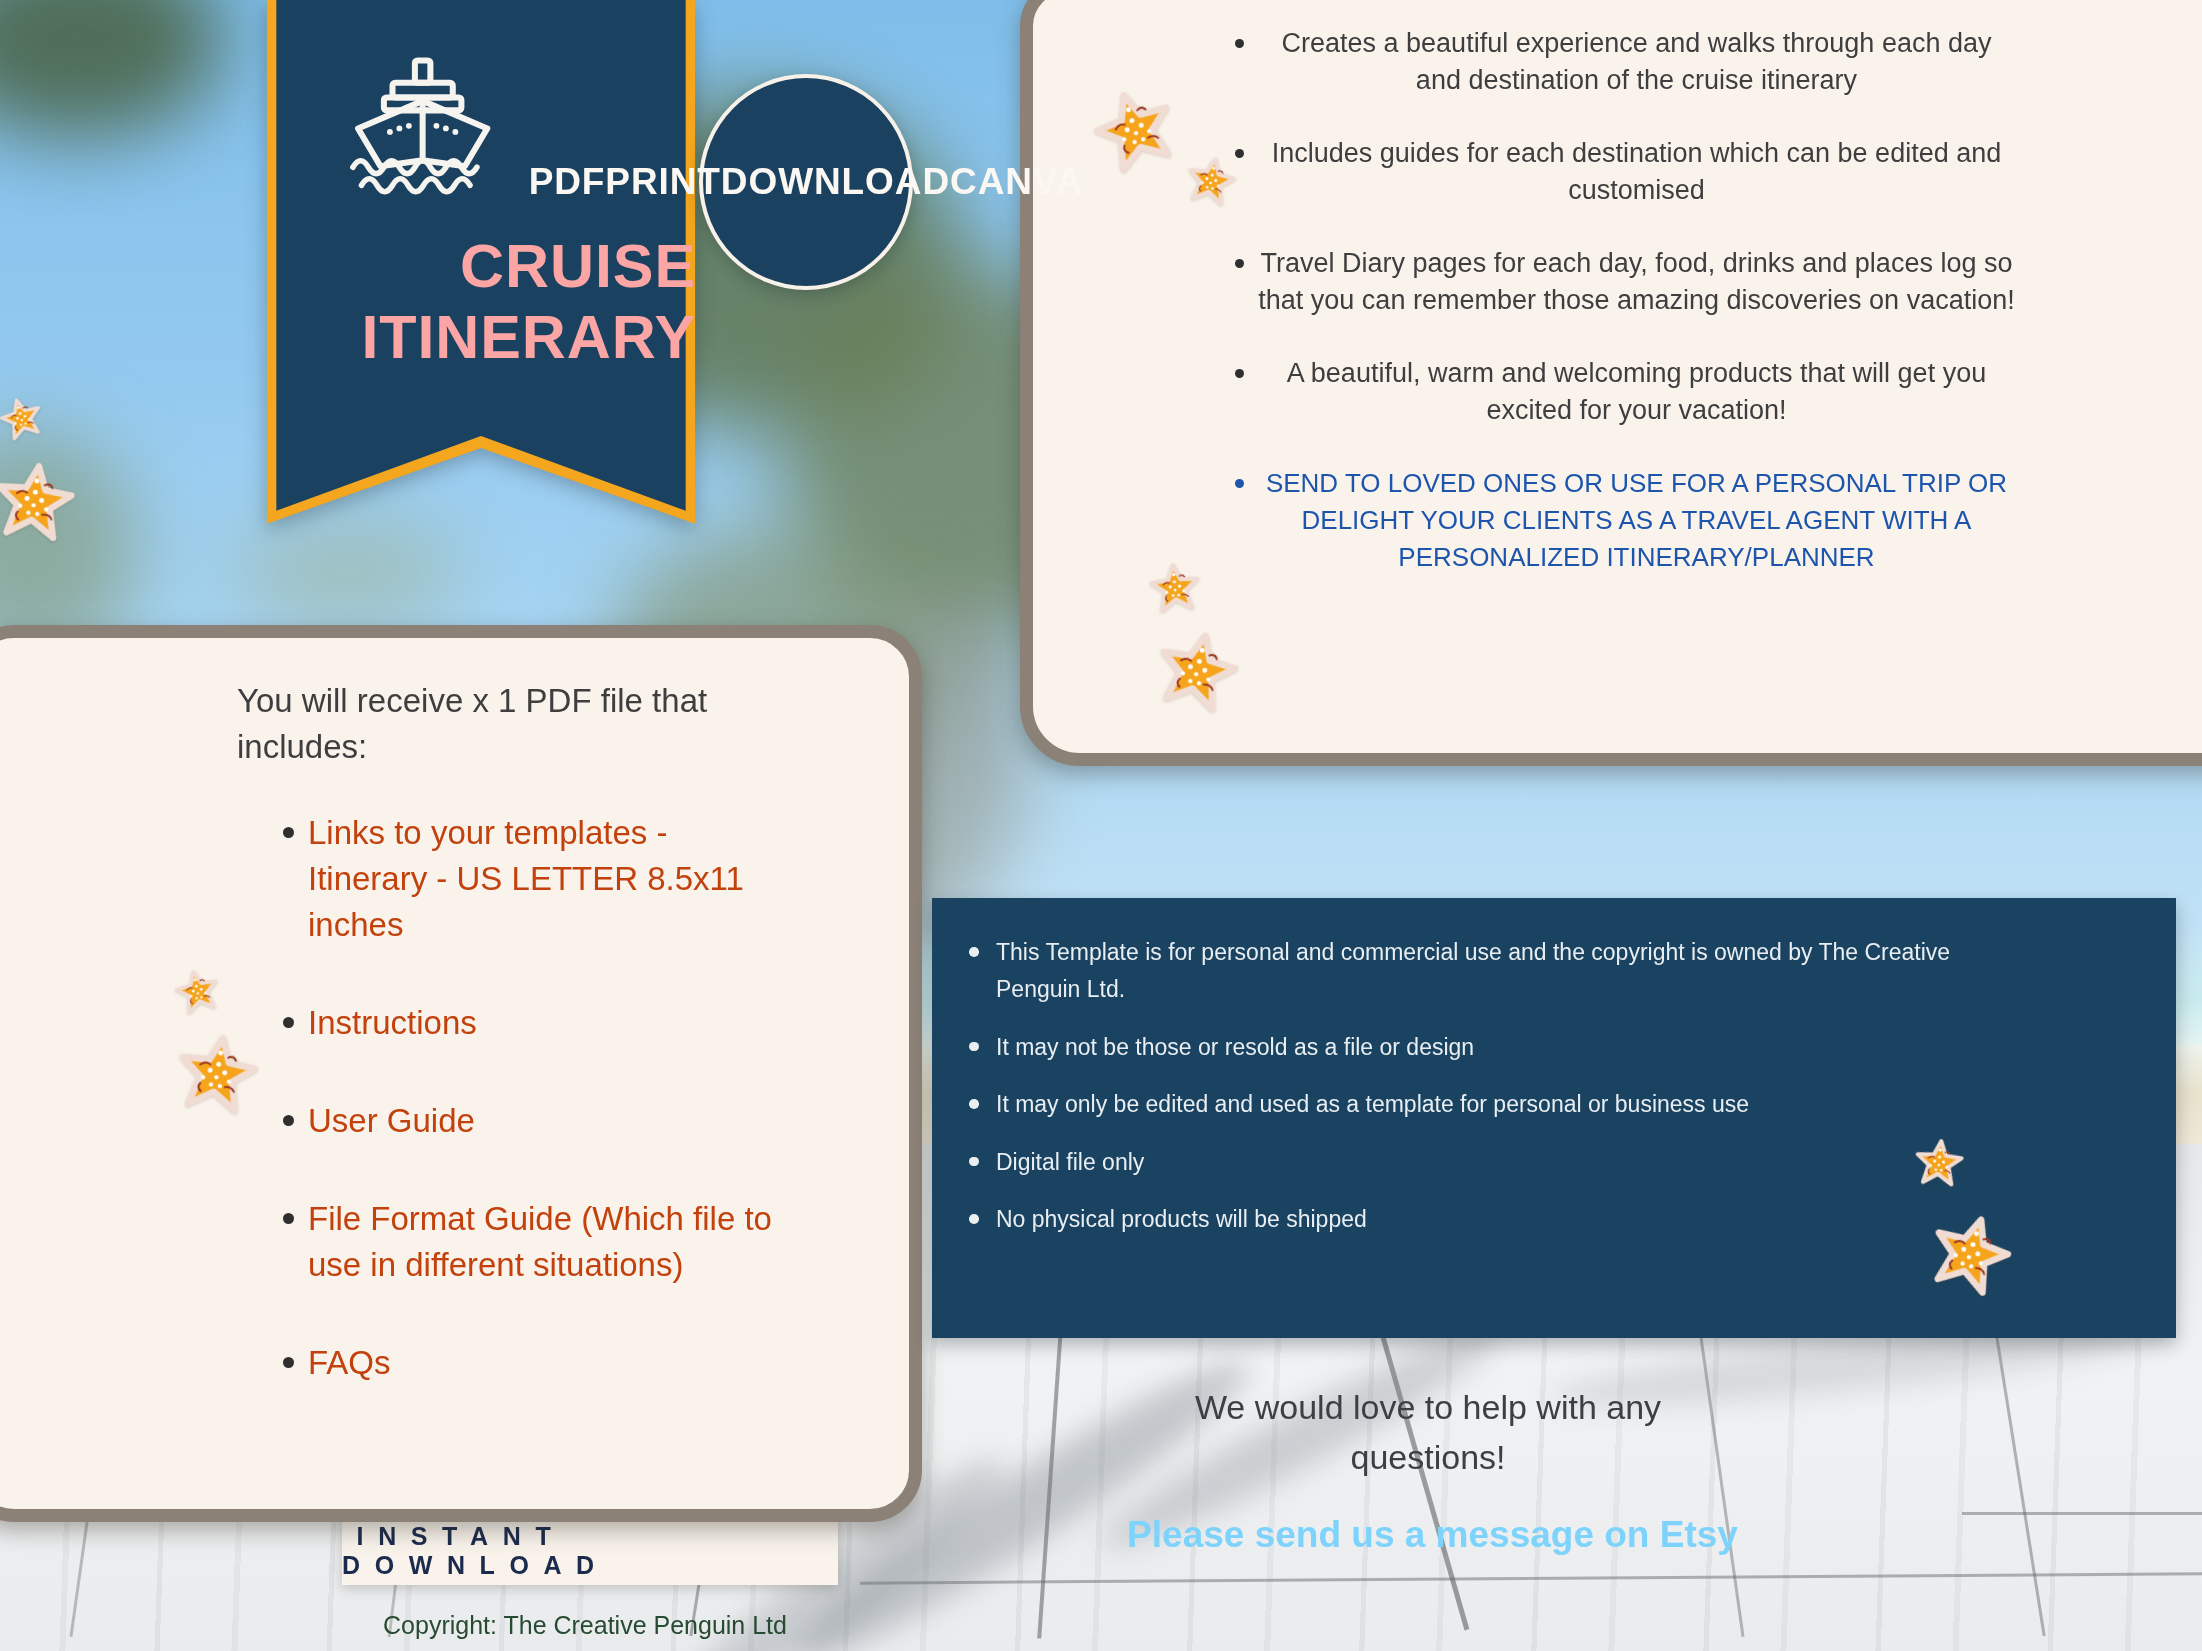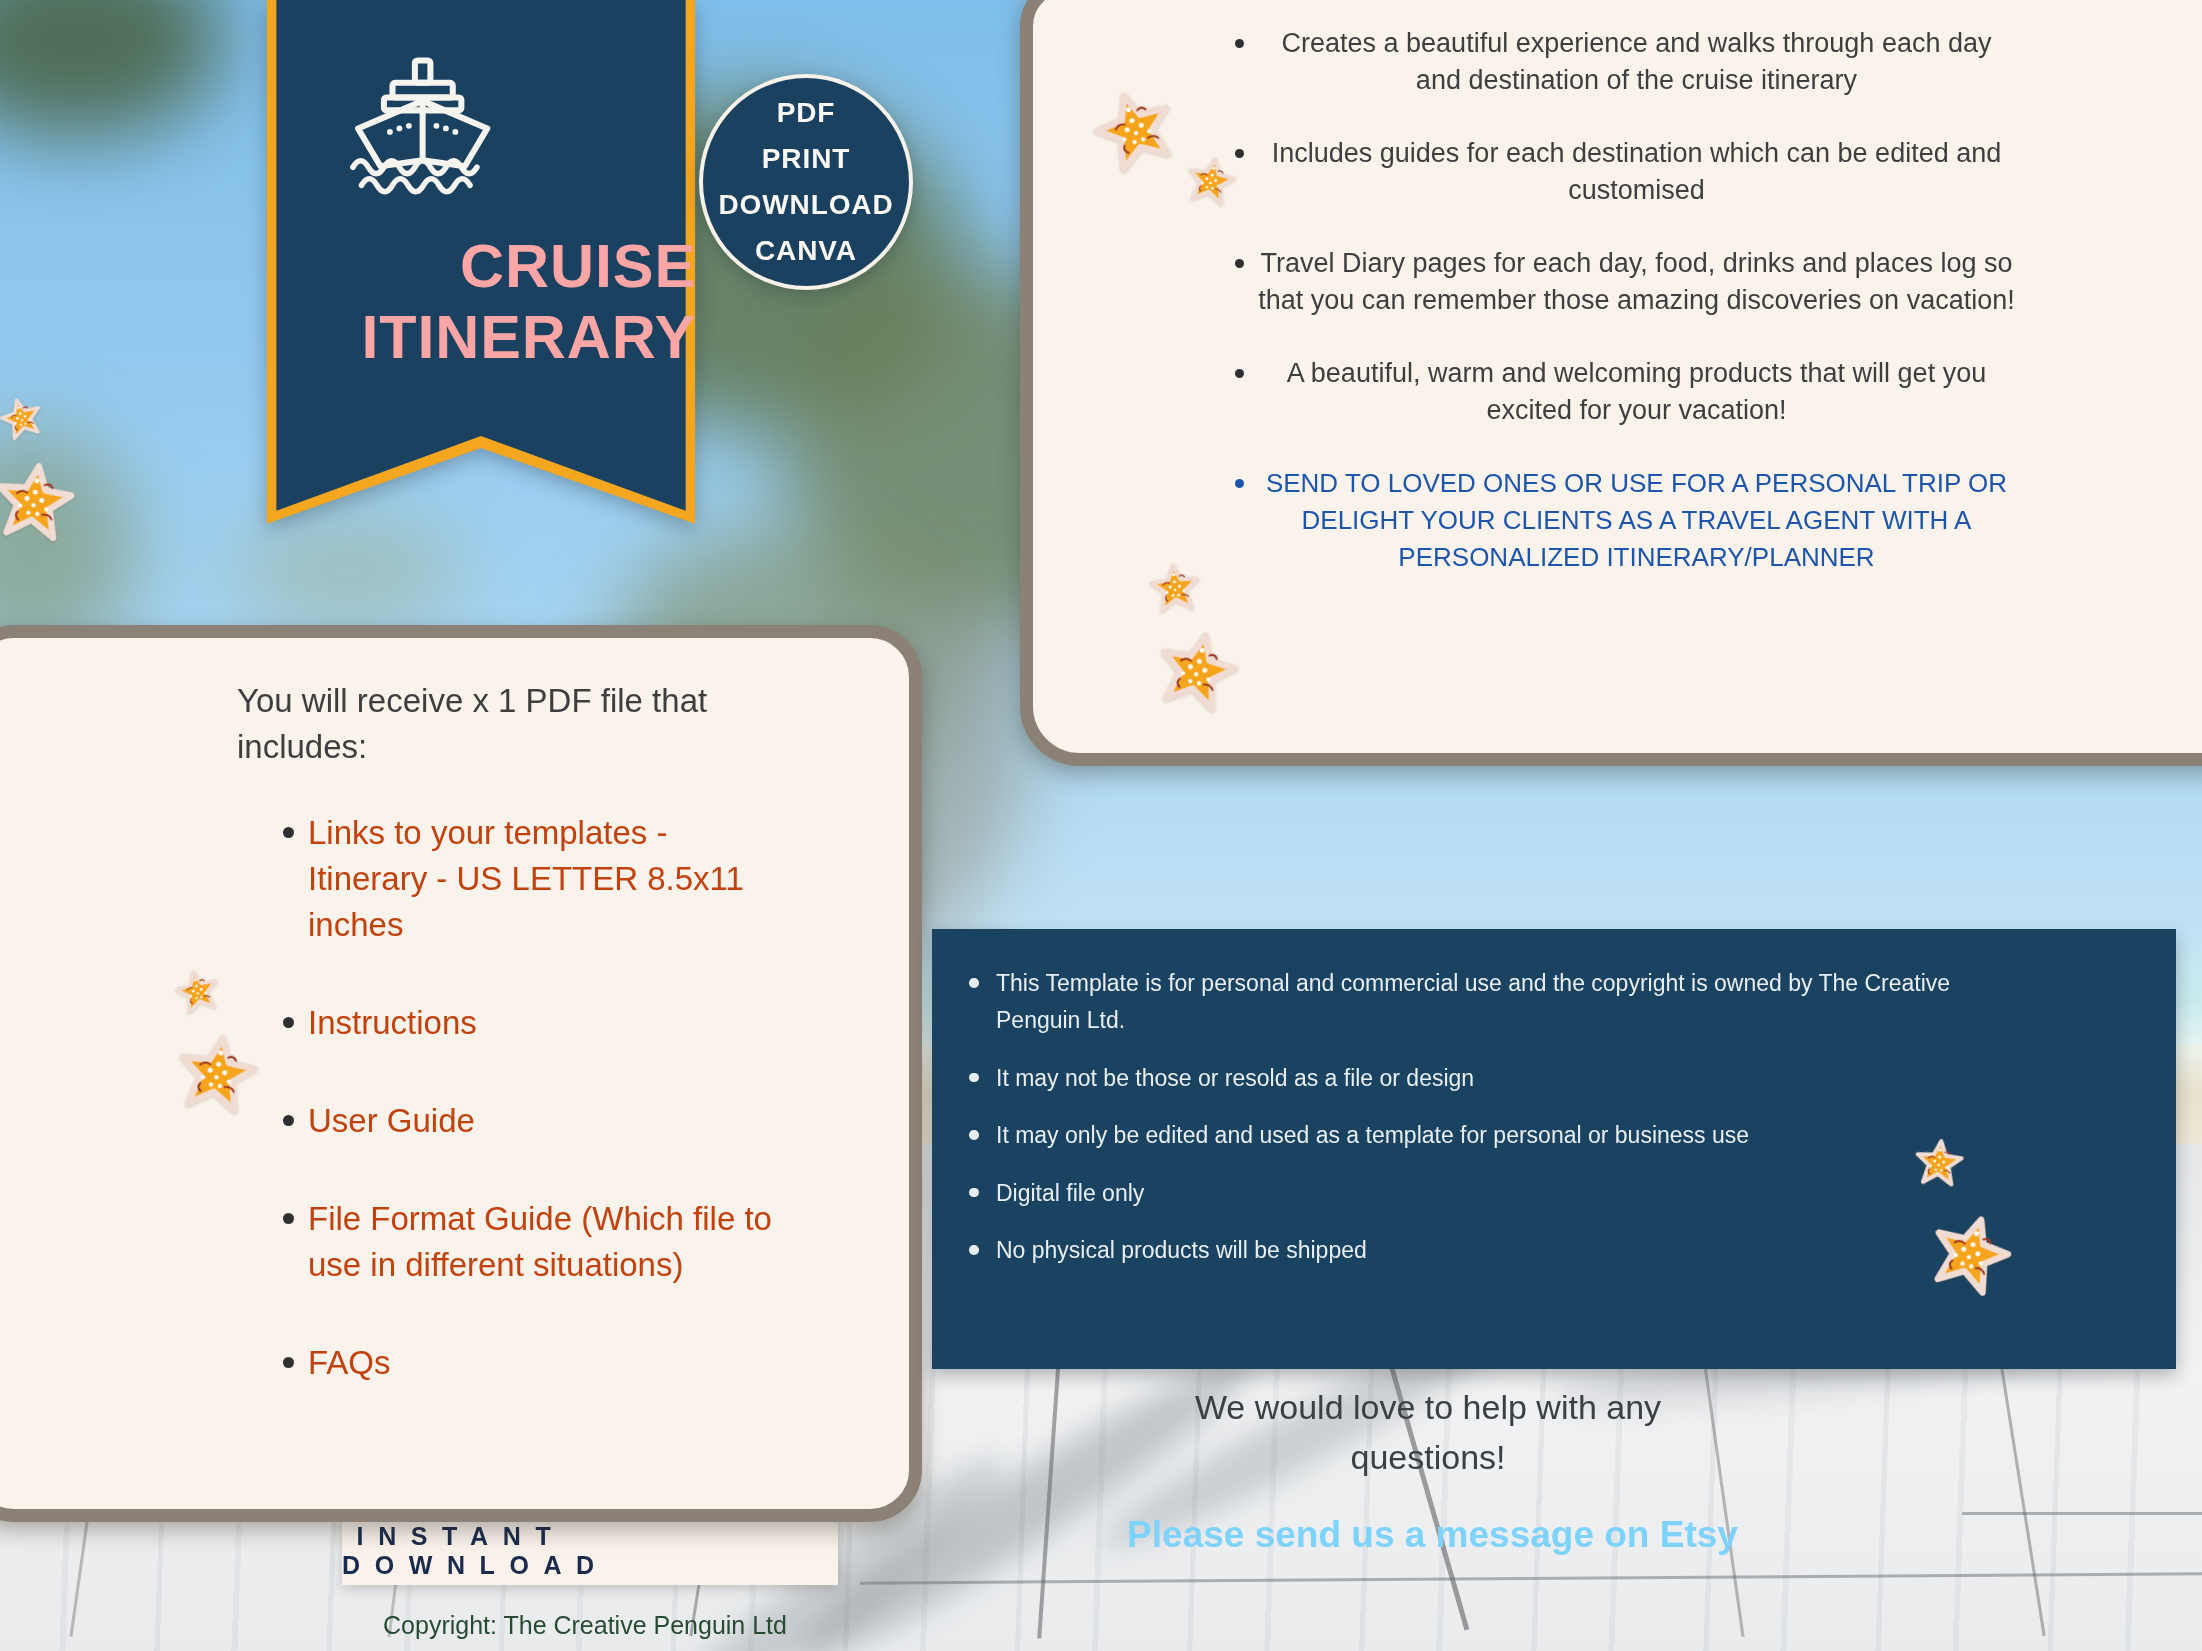--- a/index.html
+++ b/index.html
@@ -47,22 +47,22 @@
   .ribbon{position:absolute;left:266px;top:0;width:430px;height:528px;z-index:4;
           filter:drop-shadow(0 6.9px 10.3px rgba(20,30,40,.3));}
   .ribbon svg.shape{position:absolute;left:0;top:0;}
   .ship{position:absolute;left:80px;top:52px;width:155px;height:146px;}
   .ribbon-title{position:absolute;left:0;top:231px;width:100%;text-align:right;
     color:#fca5a5;font-weight:bold;font-size:61px;line-height:71px;letter-spacing:0.9px;}
 
   
   .badge{position:absolute;left:699px;top:74px;width:206px;height:208px;z-index:4;
     background:#1b4161;border:4.3px solid #f6f1e9;border-radius:50%;
-    display:flex;flex-direction:column;align-items:center;justify-content:center;
-    color:#fbf8f3;font-weight:bold;font-size:28px;line-height:46px;letter-spacing:0.9px;
+    display:flex;flex-direction:row;align-items:center;justify-content:center;
+    color:#fbf8f3;font-weight:bold;font-size:37px;line-height:46px;letter-spacing:0.9px;
     box-shadow:0 5.2px 15.5px rgba(20,30,40,.25);}
 
   
   .cream-box{position:absolute;background:#f9f3ec;border:13.8px solid #8c8177;
     box-shadow:0 8.6px 22.4px rgba(50,45,35,.35);}
   .box-features{left:1020px;top:-20.6px;width:1222px;height:761px;
     border-radius:47px 0 0 60px;z-index:3;}
   .box-receive{left:-38px;top:625px;width:934px;height:871px;border-width:13px;
     border-radius:52px;z-index:3;}
 
@@ -77,21 +77,21 @@
   .box-receive .heading{position:absolute;left:262px;top:40px;width:568px;
     color:#3e3e3e;font-size:33px;line-height:46px;}
   .box-receive ul{position:absolute;left:333px;top:172px;width:480px;margin:0;padding:0;
     list-style:none;color:#c2410c;font-size:33px;line-height:46px;}
   .box-receive li{position:relative;margin-bottom:52px;}
   .box-receive li::before{content:"";position:absolute;left:-25px;top:17px;width:11.2px;height:11.2px;
     border-radius:50%;background:#2f2f2f;}
 
   
   .box-terms{position:absolute;left:932px;top:898px;width:1244px;height:440px;
-    background:#1a4361;z-index:3;box-shadow:0 6.9px 17px rgba(20,30,40,.3);margin-top:31px;}
+    background:#1a4361;z-index:3;box-shadow:0 6.9px 17px rgba(20,30,40,.3);}
   .box-terms ul{position:absolute;left:64px;top:36px;width:972px;margin:0;padding:0;
     list-style:none;color:#e9eef2;font-size:23px;line-height:37px;}
   .box-terms li{position:relative;margin-bottom:20.6px;}
   .box-terms li::before{content:"";position:absolute;left:-27px;top:13px;width:9.5px;height:9.5px;
     border-radius:50%;background:#e9eef2;}
 
   
   .help-msg{position:absolute;left:1144px;top:1382px;width:568px;text-align:center;z-index:2;
     color:#3c4046;font-size:34px;line-height:50px;}
   .help-cta{position:absolute;left:938px;top:1514px;width:989px;text-align:center;z-index:2;

